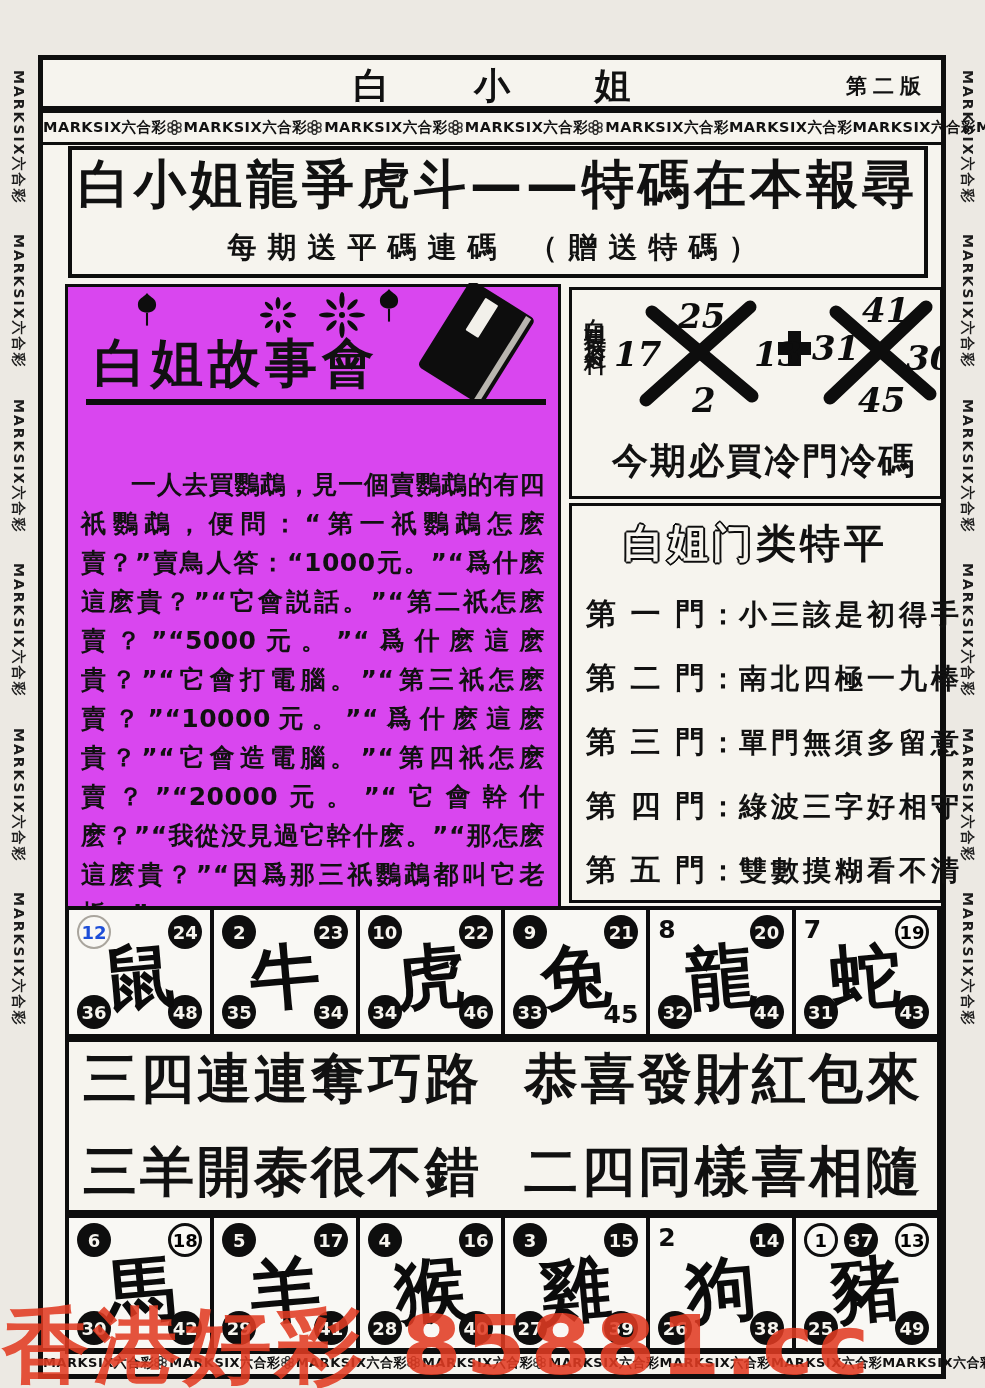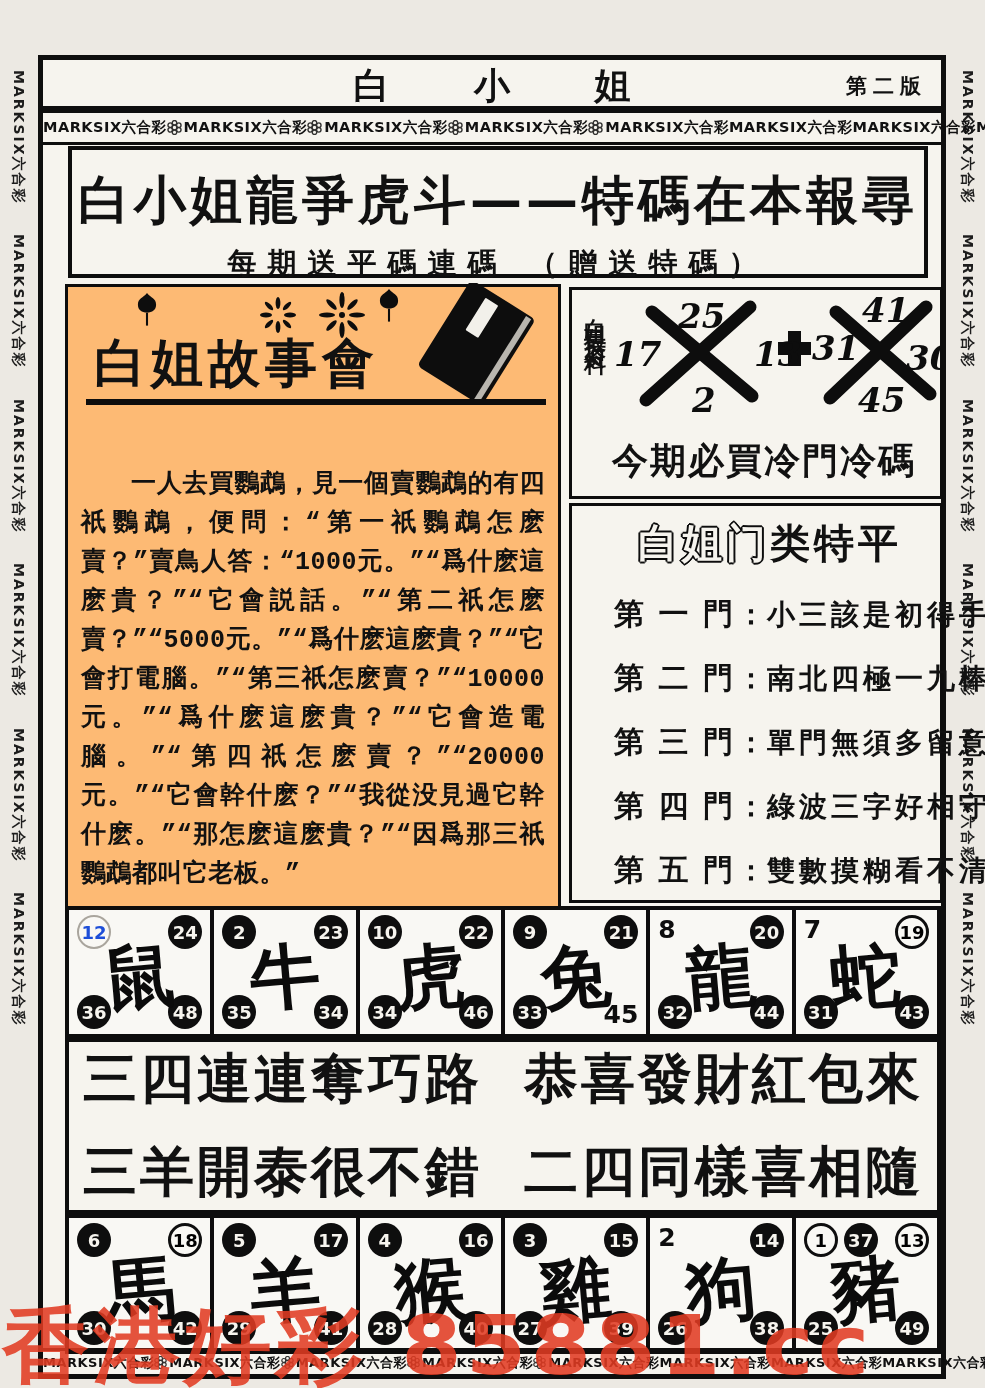--- a/index.html
+++ b/index.html
@@ -20,40 +20,40 @@
   .title-divider { position:absolute; top:46px; left:-5px; right:-5px; height:7px; background:#0e0e0e; }
 
   .logo-strip { display:flex; justify-content:space-around; align-items:center; }
   .logo-strip.top { position:absolute; top:53px; left:0; right:0; height:32px; border-bottom:3px solid #0e0e0e; }
   .logo-strip.bottom { position:absolute; bottom:0; left:0; right:0; height:26px; border-top:3px solid #0e0e0e; }
   .logo-item { display:flex; align-items:center; gap:2px; font-weight:800; font-size:14.5px; letter-spacing:0.5px; white-space:nowrap; }
   .logo-strip.bottom .logo-item { font-size:13px; }
   .cluster { opacity:.85; }
 
   .headline-box { position:absolute; top:86px; left:25px; width:860px; height:132px; border:4px solid #0d0d0d; text-align:center; }
-  .headline-main { margin-top:16px; font-size:52px; font-weight:900; letter-spacing:4px; white-space:nowrap; }
+  .headline-main { margin-top:0; font-size:52px; font-weight:900; letter-spacing:4px; white-space:nowrap; }
   .headline-sub { margin-top:8px; font-size:29px; font-weight:900; letter-spacing:11px; white-space:nowrap; }
 
   
-  .story-box { position:absolute; top:224px; left:22px; width:496px; height:718px; border:3px solid #0d0d0d; background:#fdba74;font-family:Liberation Mono, monospace; }
+  .story-box { position:absolute; top:224px; left:22px; width:496px; height:718px; border:3px solid #0d0d0d; background:#d946ef; }
   .story-header { position:absolute; top:42px; left:26px; font-size:52px; font-weight:900; letter-spacing:5px; white-space:nowrap; }
   .story-underline { position:absolute; top:112px; left:18px; width:460px; height:6px; background:#0d0d0d; }
   .story-title { position:absolute; top:124px; left:0; right:0; text-align:center; font-size:40px; font-weight:800; letter-spacing:18px; }
   .story-body { position:absolute; top:178px; left:13px; right:13px; font-size:25px; line-height:39px; font-weight:700; text-align:justify; text-indent:2em; letter-spacing:0.5px; }
   .deco { position:absolute; }
 
   
   .numbers-box { position:absolute; top:227px; left:526px; width:374px; height:212px; border:3px solid #0d0d0d; }
   .vlabel { position:absolute; left:8px; top:10px; writing-mode:vertical-rl; text-orientation:upright; font-size:22px; font-weight:900; letter-spacing:7px; }
   .cross-svg { position:absolute; left:40px; top:4px; }
   .cross-num { font-family:"DejaVu Serif", serif; font-style:italic; font-weight:700; font-size:34px; fill:#0d0d0d; }
   .slogan { position:absolute; bottom:10px; left:40px; right:2px; font-size:36px; font-weight:900; letter-spacing:2px; white-space:nowrap; }
 
   
-  .gates-box { position:absolute; top:443px; left:526px; width:374px; height:400px; border:3px solid #0d0d0d; text-align:center;padding-left:28px; }
+  .gates-box { position:absolute; top:443px; left:526px; width:374px; height:400px; border:3px solid #0d0d0d; text-align:center; }
   .gates-title { margin-top:10px; font-size:40px; font-weight:900; letter-spacing:4px; white-space:nowrap; }
   .outlined { color:#f6f4ee; text-shadow:-2px 0 #0d0d0d, 2px 0 #0d0d0d, 0 -2px #0d0d0d, 0 2px #0d0d0d, -1px -1px #0d0d0d, 1px 1px #0d0d0d, 1px -1px #0d0d0d, -1px 1px #0d0d0d; }
   .gate-row { display:flex; align-items:baseline; margin:23px 10px 0 14px; }
   .gate-label { font-family:"DejaVu Serif", serif; font-size:30px; font-weight:700; letter-spacing:2px; white-space:nowrap; }
   .gate-colon { font-size:28px; font-weight:800; margin:0 2px; }
   .gate-text { font-family:"DejaVu Serif", serif; font-size:28px; font-weight:600; letter-spacing:4px; white-space:nowrap; }
 
   
   .zrow { position:absolute; left:22px; width:876px; display:flex; border:4px solid #0d0d0d; background:#f9f8f4; }
   .zrow.mid { top:846px; height:132px; }

